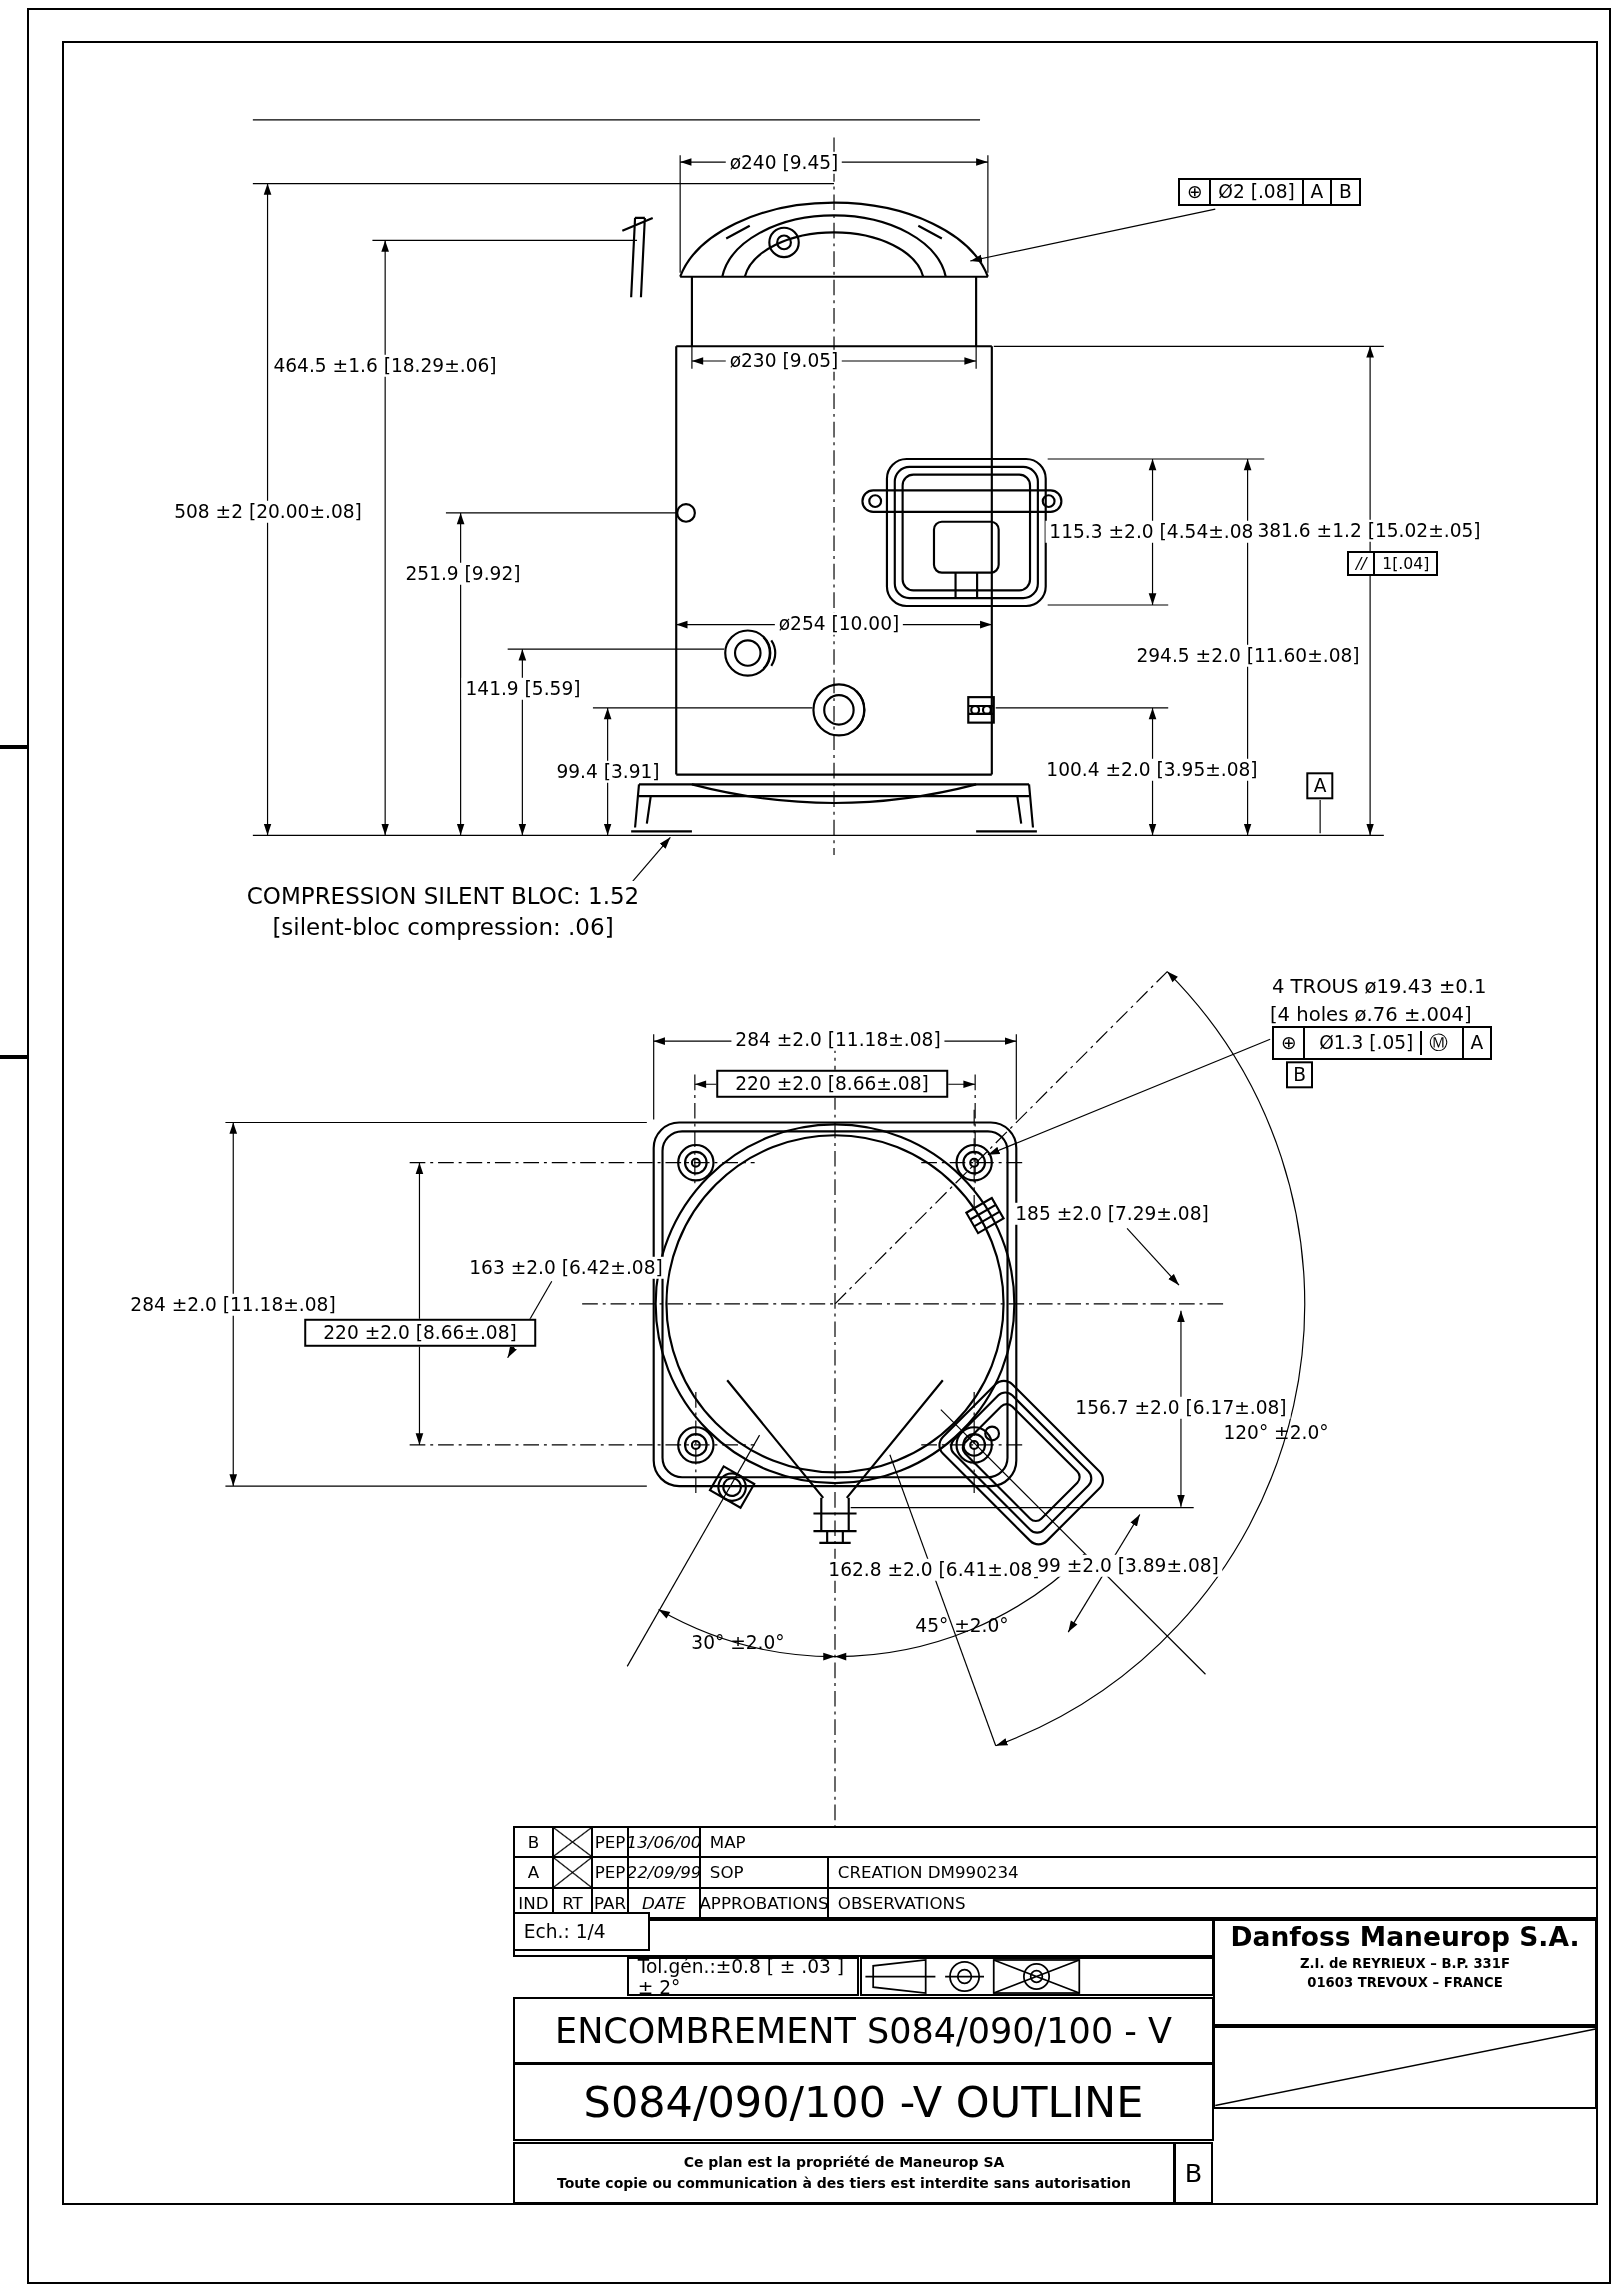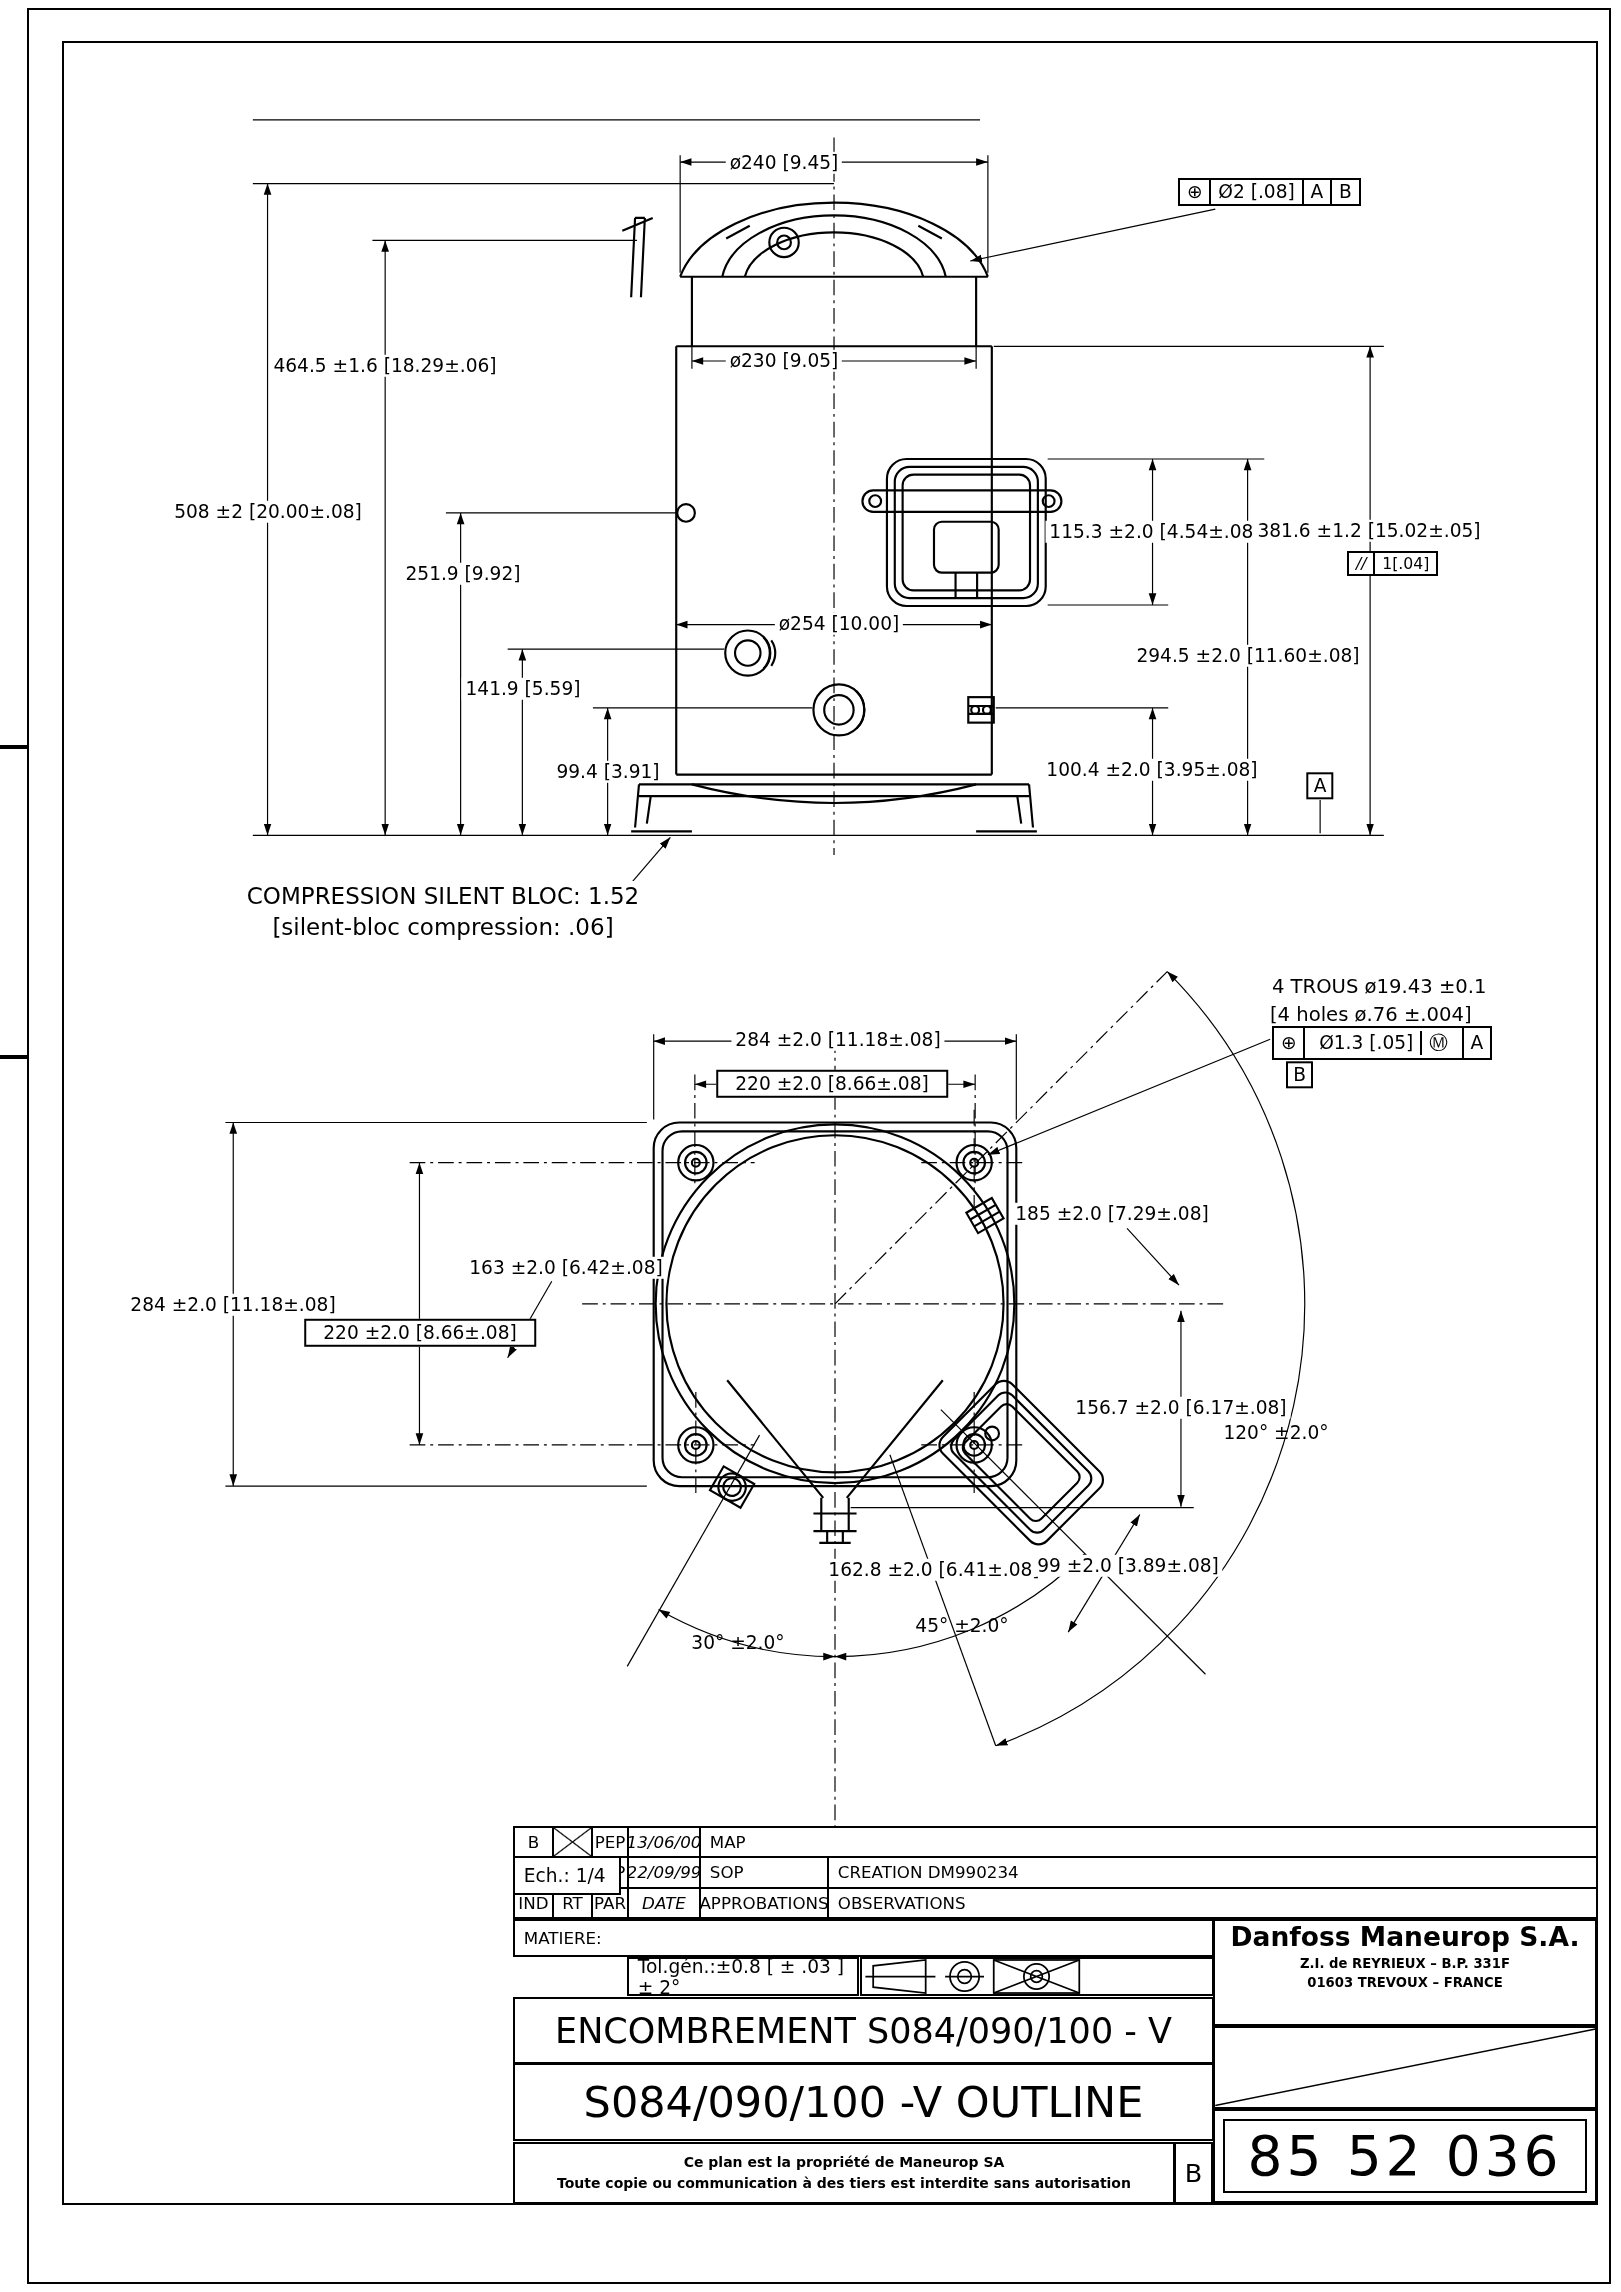--- a/index.html
+++ b/index.html
@@ -295,21 +295,21 @@
       <div class="rev-cell c-ind">IND</div>
       <div class="rev-cell c-rt">RT</div>
       <div class="rev-cell c-par">PAR</div>
       <div class="rev-cell c-date">DATE</div>
       <div class="rev-cell c-app">APPROBATIONS</div>
       <div class="rev-cell c-obs lft">OBSERVATIONS</div>
     </div>
   </div>
 
   <div class="tb matiere" style="left:513px;top:1919px;width:701px;height:38px;">MATIERE:</div>
-  <div class="tb ech" style="left:513px;top:1856px;width:108px;height:39px;">Ech.: 1/4</div>
+  <div class="tb ech" style="left:513px;top:1912px;width:137px;height:39px;">Ech.: 1/4</div>
   <div class="tb ech" style="left:627px;top:1957px;width:232px;height:39px;">Tol.gén.:±0.8    [ ± .03 ]    ± 2°</div>
   <div class="tb" style="left:860px;top:1957px;width:354px;height:39px;">
     <svg width="350" height="35" viewBox="0 0 357 36">
       <g stroke="#000" fill="none" stroke-width="1.8">
         <polygon points="10,7 10,29 64,35 64,1"></polygon>
         <path d="M 2 18 L 74 18"></path>
         <circle cx="104" cy="18" r="15"></circle>
           <circle cx="104" cy="18" r="7"></circle>
         <path d="M 84 18 L 124 18"></path>
         <rect x="134" y="1" width="88" height="34"></rect>
@@ -328,18 +328,15 @@
     <div>Toute copie ou communication à des tiers est interdite sans autorisation</div>
   </div>
   <div class="tb title-row" style="left:1174px;top:2142px;width:39px;height:62px;font-size:25.5px;">B</div>
 
   <div class="tb danfoss" style="left:1213px;top:1919px;width:384px;height:107px;">
     <div class="nm">Danfoss Maneurop S.A.</div>
     <div class="ad">Z.I. de REYRIEUX – B.P. 331F</div>
     <div class="ad">01603 TREVOUX – FRANCE</div>
   </div>
   <div class="tb" style="left:1213px;top:2026px;width:384px;height:83px;background:transparent;"></div>
-  <div class="tb" style="left:1213px;top:2109px;width:384px;height:94px;">
-    <div class="num-inner">85 52 036</div>
-  </div>
 
 </div>
 
 
 </body></html>

